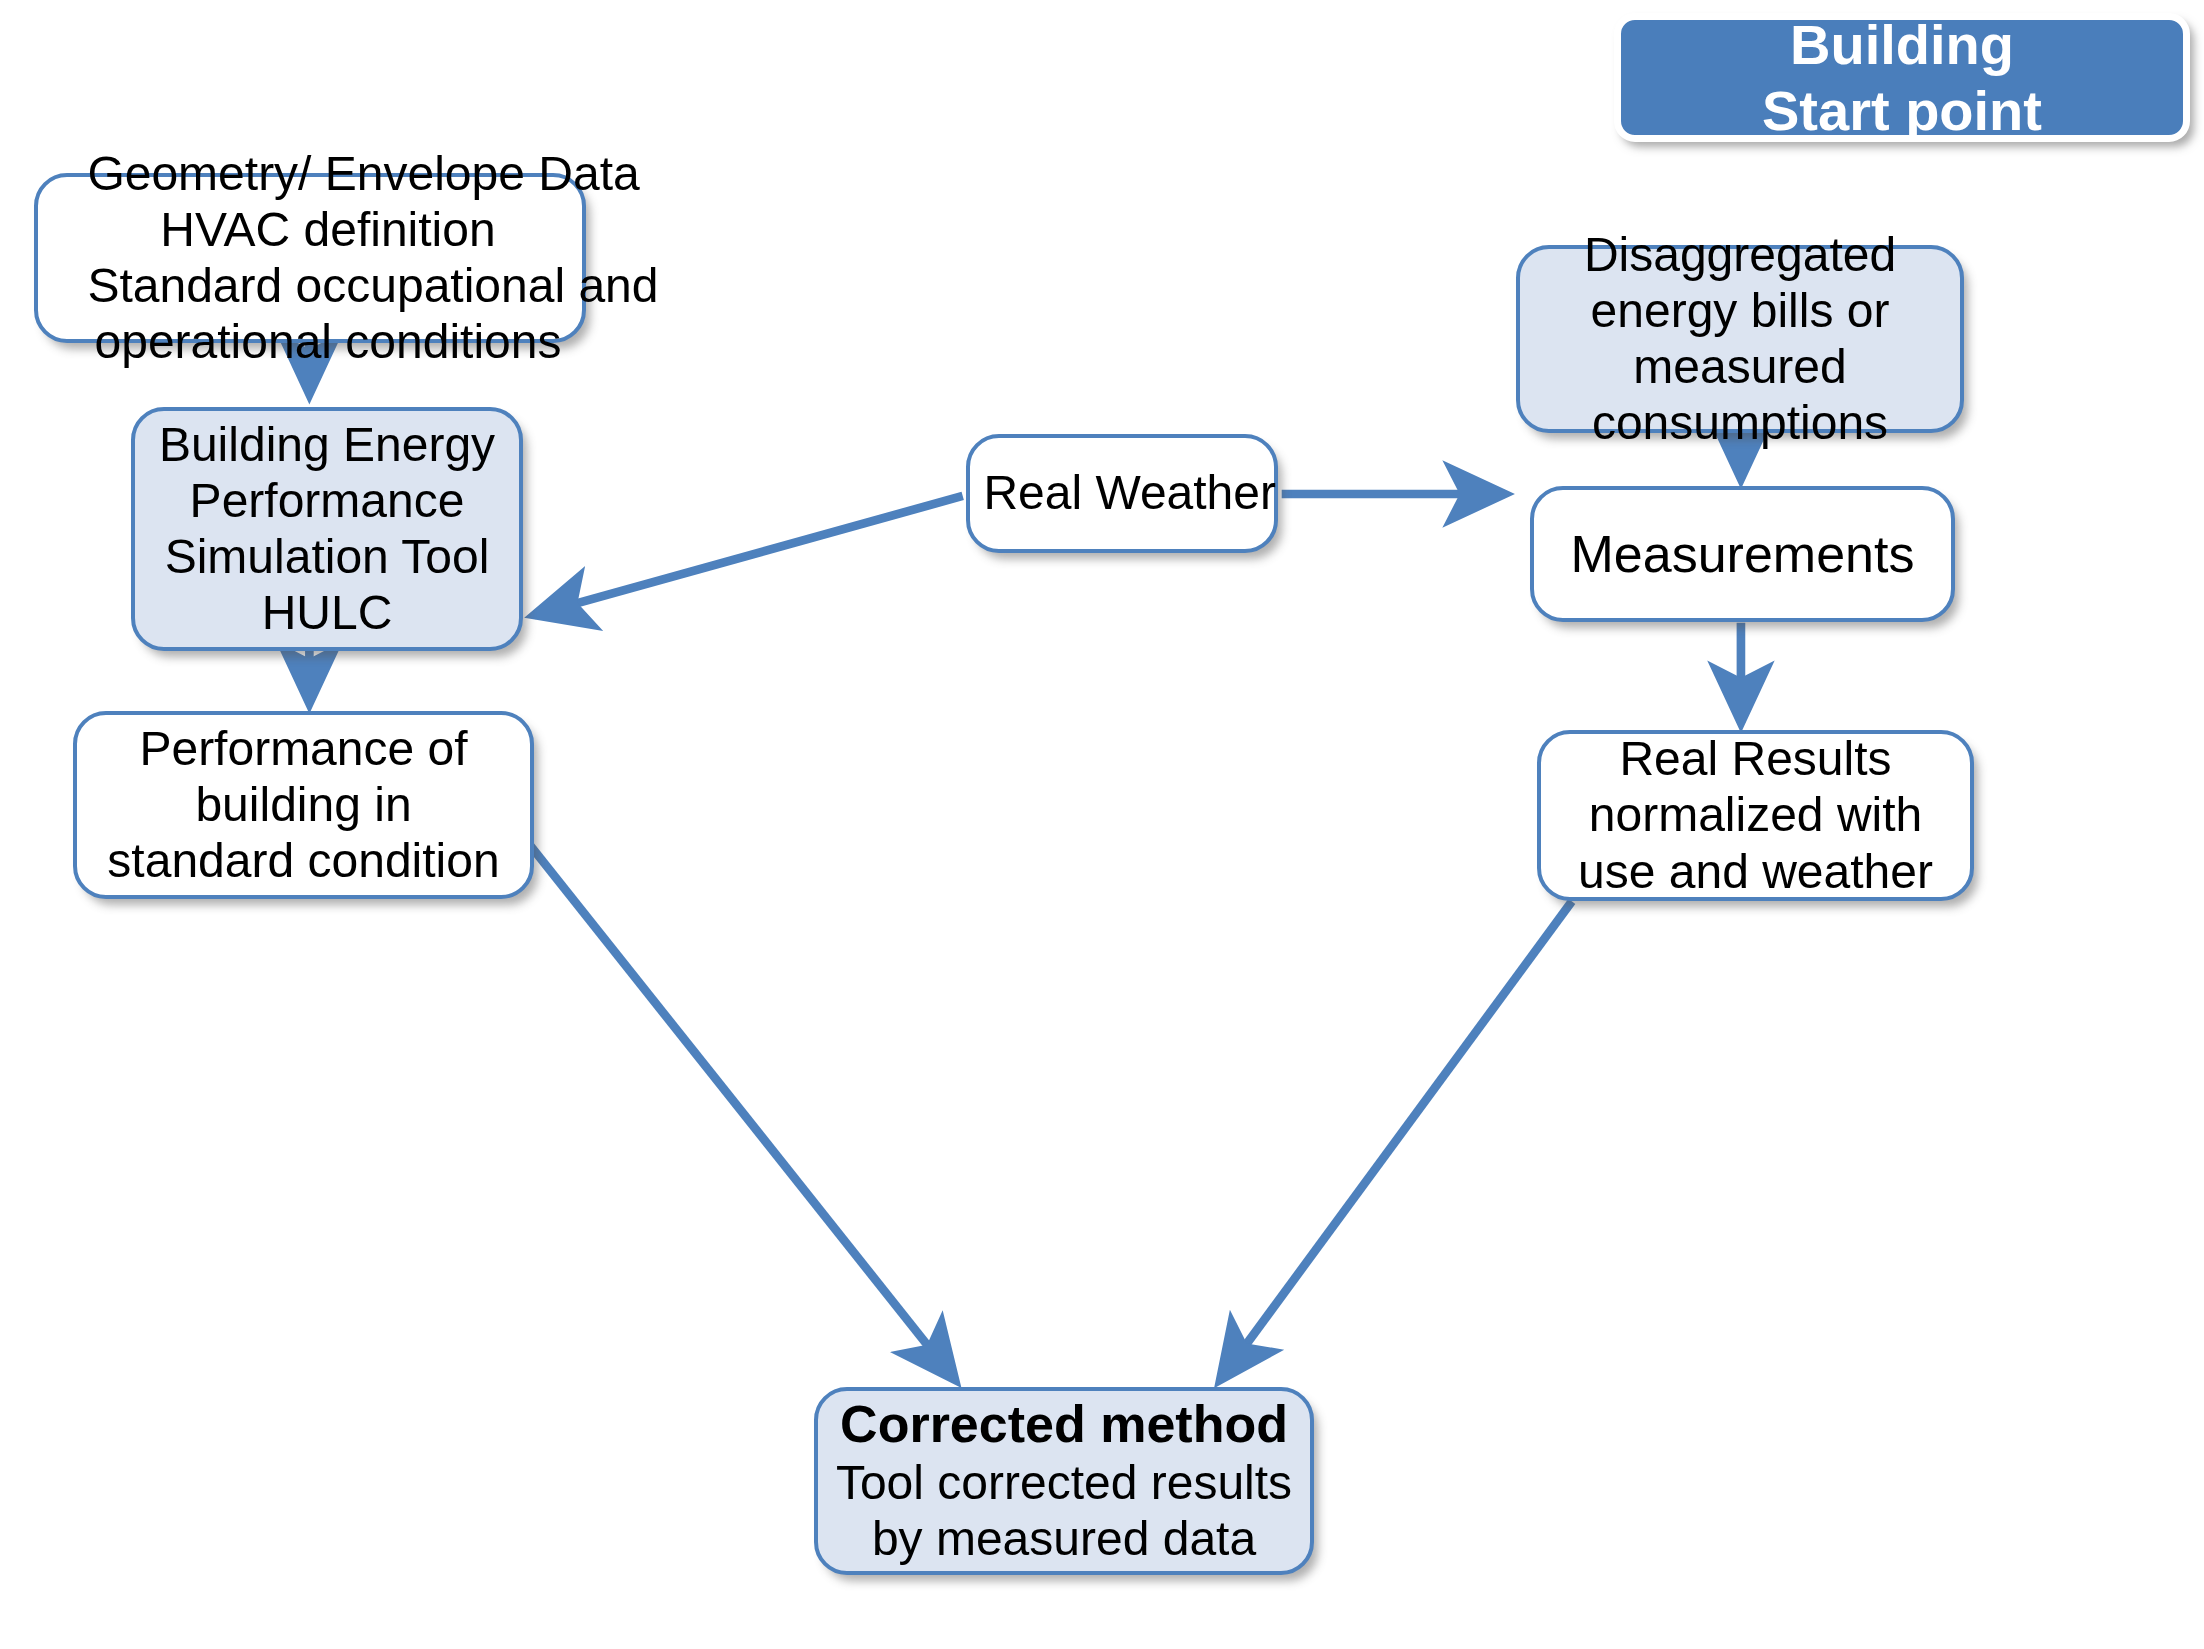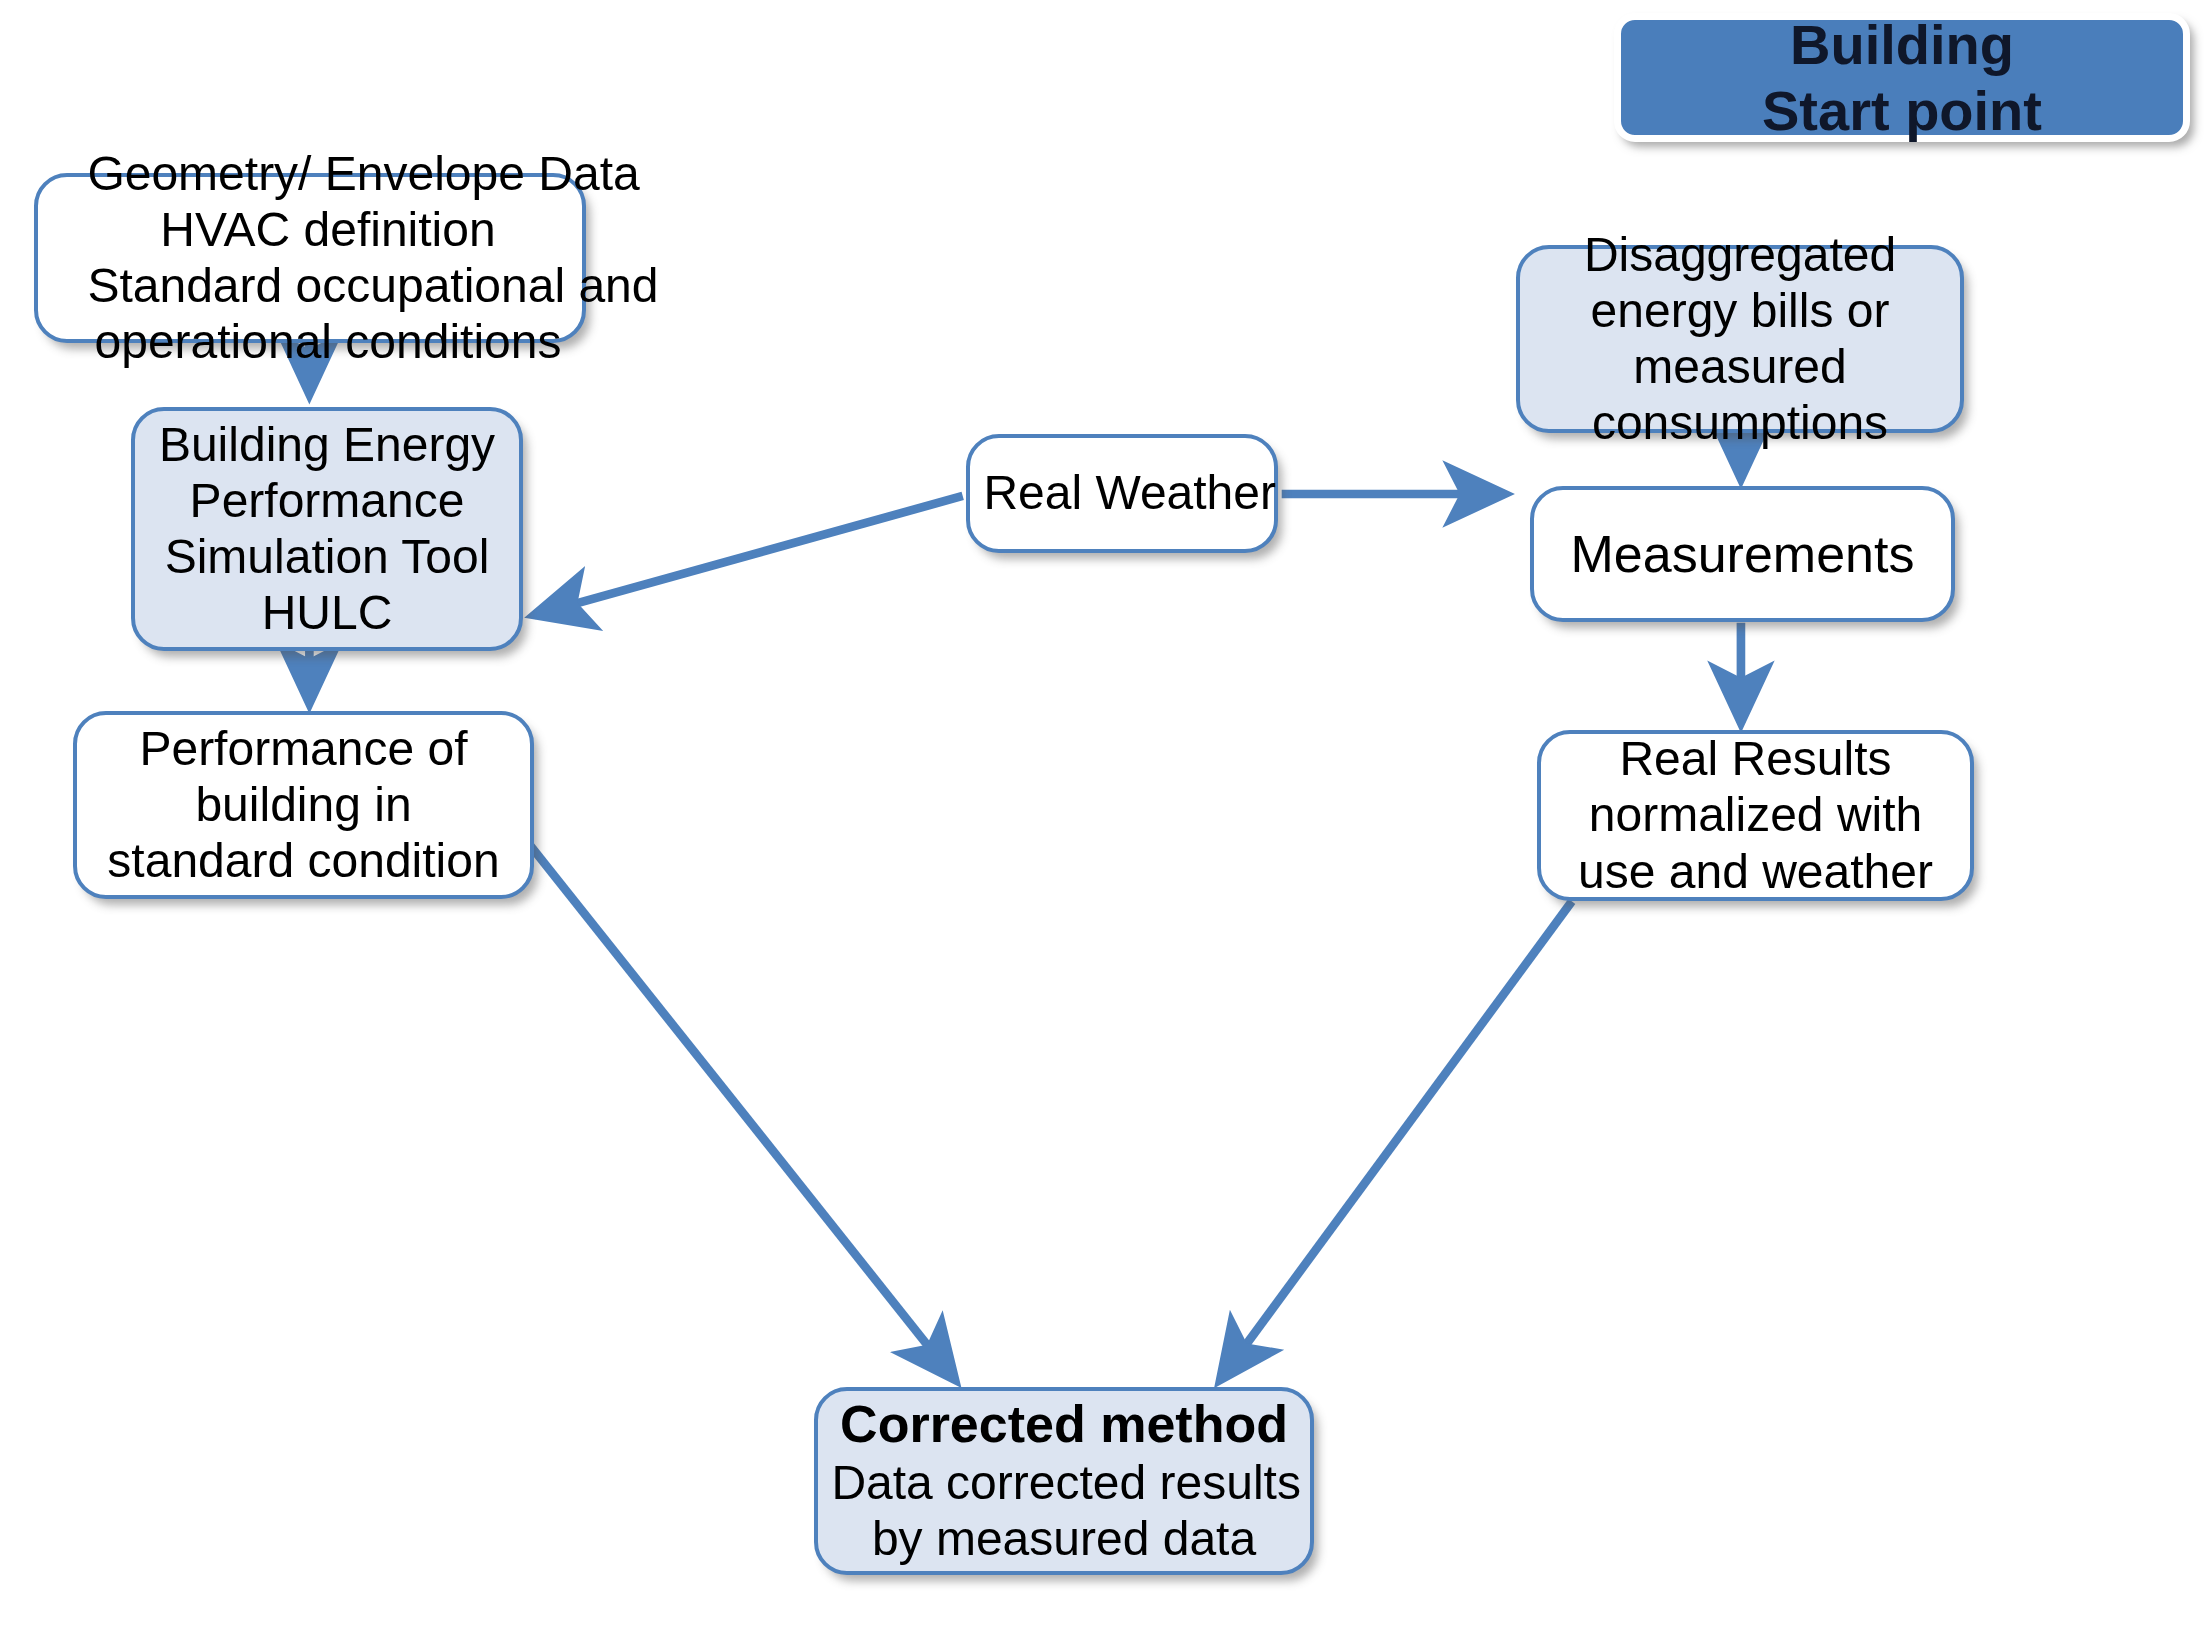--- a/index.html
+++ b/index.html
@@ -40,21 +40,21 @@
   }
   .node .lines {
     width: 100%;
     padding: 0 13.4px;
     box-sizing: border-box;
   }
   .node .ln { display: block; white-space: nowrap; }
   .fill-light { background: #DCE4F1; }
   .fill-accent {
     background: #4A7EBB;
-    color: #0f172a;
+    color: #ffffff;
     border: 7.7px solid #ffffff;
     border-radius: 21px;
     font-weight: bold;
     box-shadow: 5.8px 6.7px 8.6px -1.9px rgba(90,90,90,0.5);
   }
 
   
   #node-start        { left:1614px; top:13.4px;   width:576px;  height:129px;  font-size:56px; }
   #node-geometry     { left:34px;   top:173px;  width:552px;  height:170px;  font-size:48px;padding-left:36px; }
   #node-realweather  { left:966px; top:434px;  width:312px;  height:119px;  font-size:48px; }
@@ -169,19 +169,19 @@
     <div class="lines">
       <span class="ln">Real Results</span>
       <span class="ln">normalized with</span>
       <span class="ln">use and weather</span>
     </div>
   </div>
 
   <div class="node fill-light" id="node-corrected">
     <div class="lines">
       <span class="ln strong">Corrected method</span>
-      <span class="ln">Data corrected results</span>
+      <span class="ln">Tool corrected results</span>
       <span class="ln">by measured data</span>
     </div>
   </div>
 
 </div>
 
 
 </body></html>

